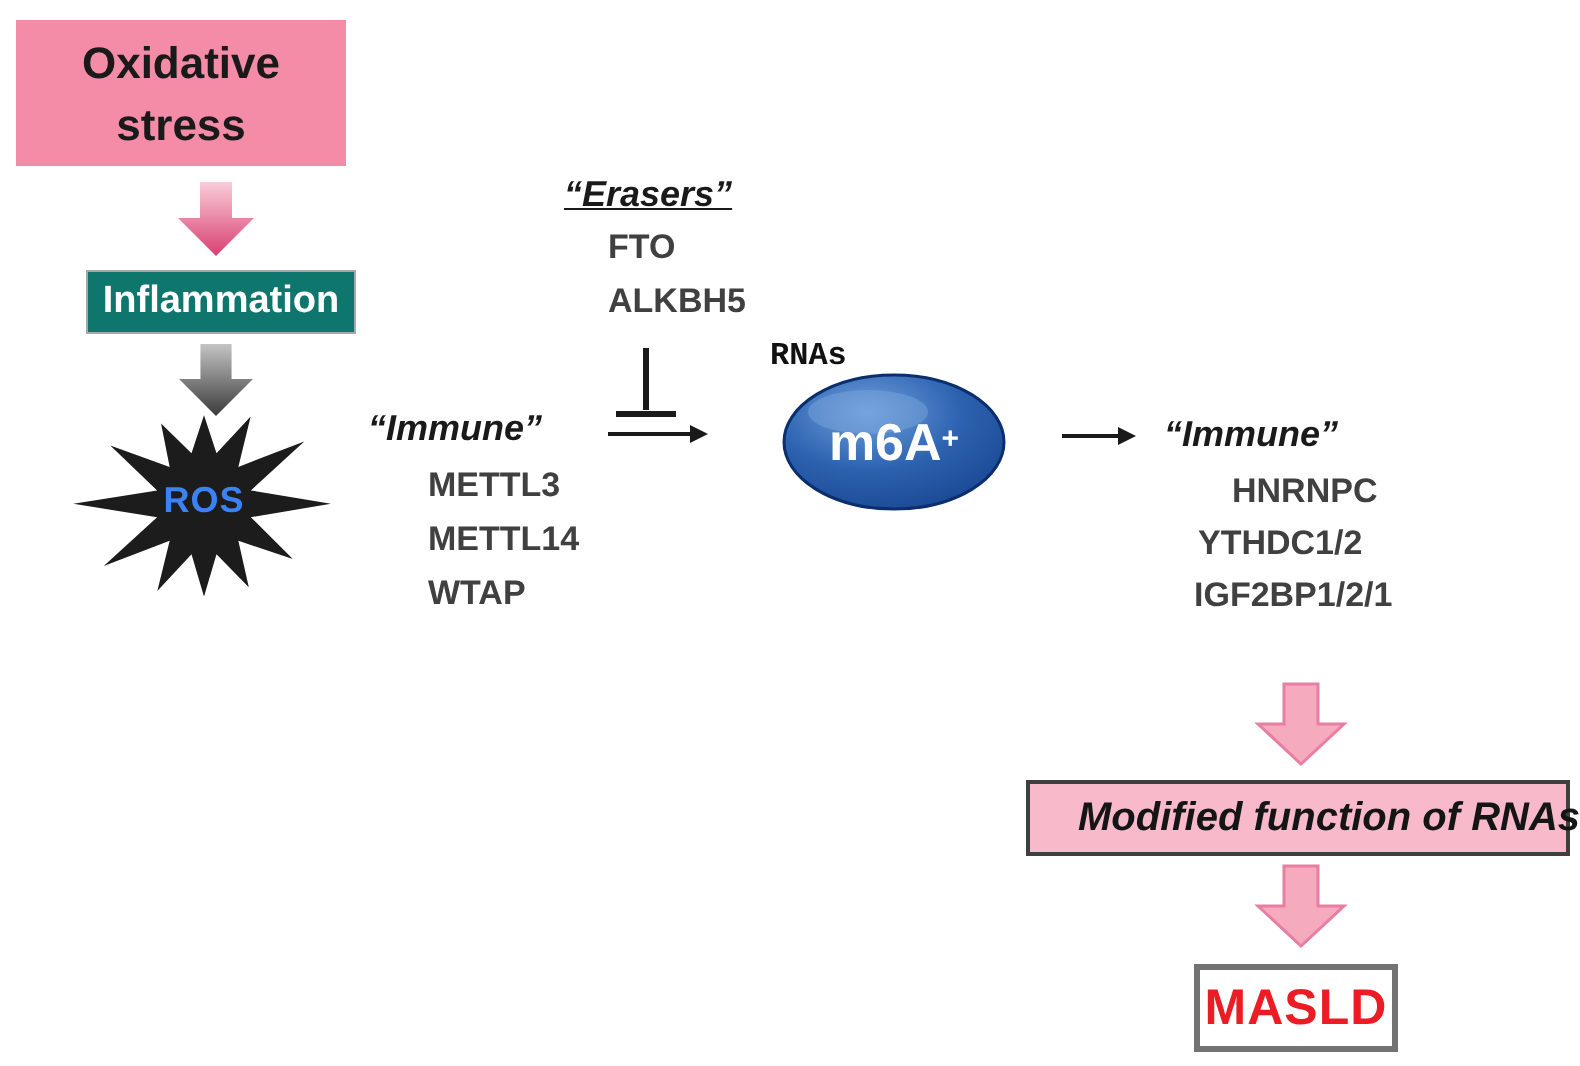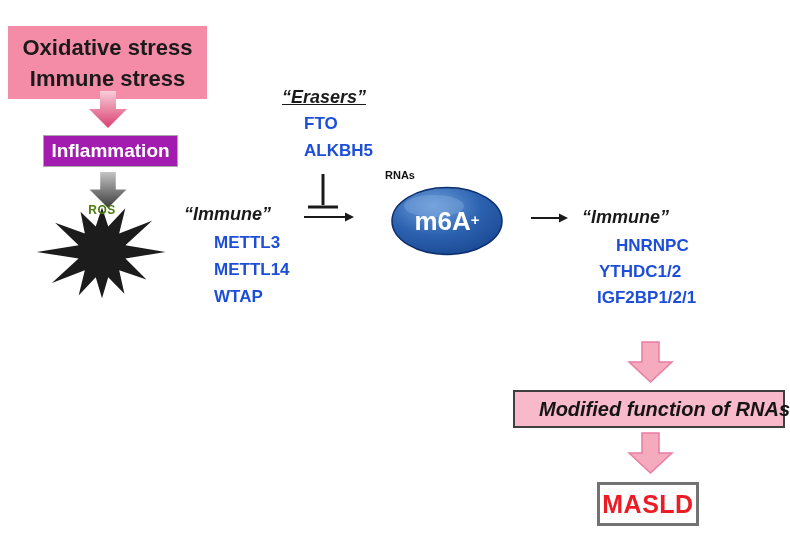--- a/index.html
+++ b/index.html
@@ -3,40 +3,40 @@
 <meta charset="utf-8">
 <style>
   html,body{margin:0;padding:0;background:#ffffff;}
   #canvas{
     position:relative;width:790px;height:533px;background:#ffffff;overflow:hidden;
     font-family:"Liberation Sans","DejaVu Sans",sans-serif;color:#111;
   }
   .abs{position:absolute;}
   
   .stress-box{
-    left:8px;top:26px;width:199px;height:73px;background:#F48CA8;
+    left:8px;top:10px;width:165px;height:73px;background:#F48CA8;
     display:flex;flex-direction:column;align-items:center;justify-content:center;
     font-size:22px;font-weight:700;line-height:31px;color:#1a1a1a;text-align:center;
   }
   .inflammation-box{
-    left:43px;top:135px;width:135px;height:32px;background:#a21caf;border:1px solid #A8A8A8;
+    left:43px;top:135px;width:135px;height:32px;background:#0f766e;border:1px solid #A8A8A8;
     display:flex;align-items:center;justify-content:center;
     font-size:19px;font-weight:700;color:#ffffff;box-sizing:border-box;
   }
   .ros-wrap{left:32px;top:203px;width:140px;height:95px;}
   .ros-label{
-    left:32px;top:203px;width:140px;height:95px;display:flex;align-items:flex-start;justify-content:center;
-    font-size:12px;font-weight:700;color:#4d7c0f;letter-spacing:0.5px;
+    left:32px;top:203px;width:140px;height:95px;display:flex;align-items:center;justify-content:center;
+    font-size:18px;font-weight:700;color:#3b82f6;letter-spacing:0.5px;
   }
   .group-label{font-size:18px;font-weight:700;font-style:italic;color:#1a1a1a;white-space:nowrap;}
-  .gene{font-size:17px;font-weight:600;color:#1d4ed8;white-space:nowrap;}
+  .gene{font-size:17px;font-weight:600;color:#404040;white-space:nowrap;}
   .writers-label{left:184px;top:204px;}
   .erasers-label{left:282px;top:87px;text-decoration:underline;}
   .reader-label{left:582px;top:207px;}
-  .rnas-label{left:385px;top:169px;font-size:11px;font-weight:700;color:#111;}
+  .rnas-label{left:385px;top:169px;font-size:16px;font-weight:700;color:#111;font-family:Liberation Mono, monospace;}
   .m6a-text{
     left:390px;top:186px;width:114px;height:70px;display:flex;align-items:center;justify-content:center;
     color:#ffffff;font-size:26px;font-weight:700;
   }
   .m6a-text sup{font-size:15px;position:relative;top:-2px;font-weight:700;}
   .modified-box{
     left:513px;top:390px;width:272px;height:38px;background:#F8BACA;border:2px solid #3F3F3F;
     display:flex;align-items:center;justify-content:center;box-sizing:border-box;
     font-size:20px;font-weight:700;font-style:italic;color:#151515;white-space:nowrap;padding-left:31px;
   }
@@ -65,21 +65,20 @@
       <radialGradient id="blueGrad" cx="0.38" cy="0.28" r="0.95">
         <stop offset="0" stop-color="#6FA0DC"></stop>
         <stop offset="0.45" stop-color="#2C62B0"></stop>
         <stop offset="1" stop-color="#123C85"></stop>
       </radialGradient>
     </defs>
   </svg>
 
   <div class="abs stress-box">
     <span>Oxidative stress</span>
-    <span>Immune stress</span>
   </div>
 
   <svg class="abs" style="left:87px;top:91px" width="42" height="37" viewBox="0 0 42 37">
     <polygon points="13,0 29,0 29,18 40,18 21,37 2,18 13,18" fill="url(#pinkGrad)"></polygon>
   </svg>
 
   <div class="abs inflammation-box">
     <span>Inflammation</span>
   </div>
 

